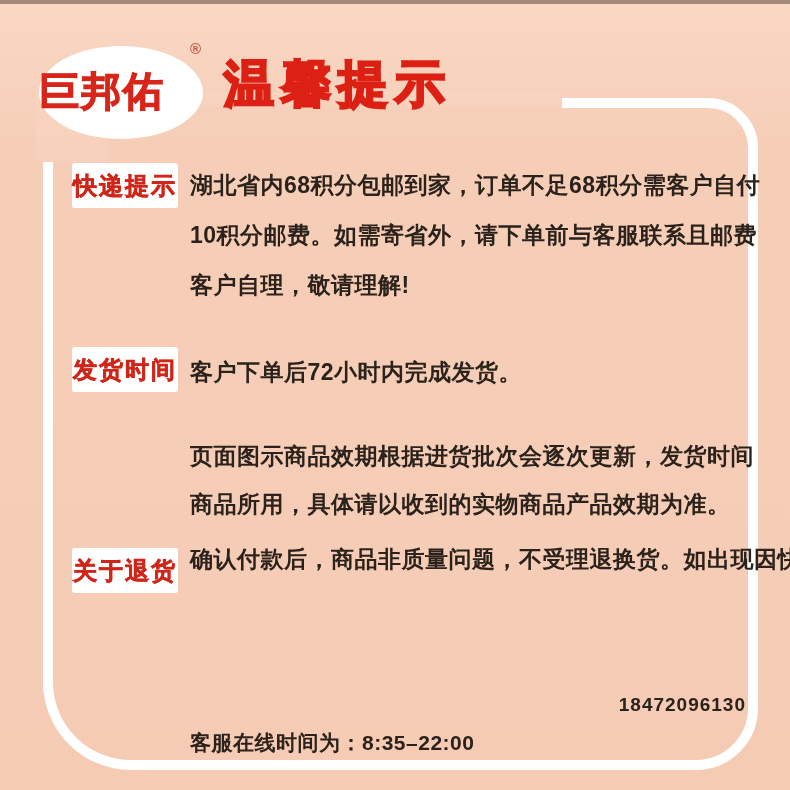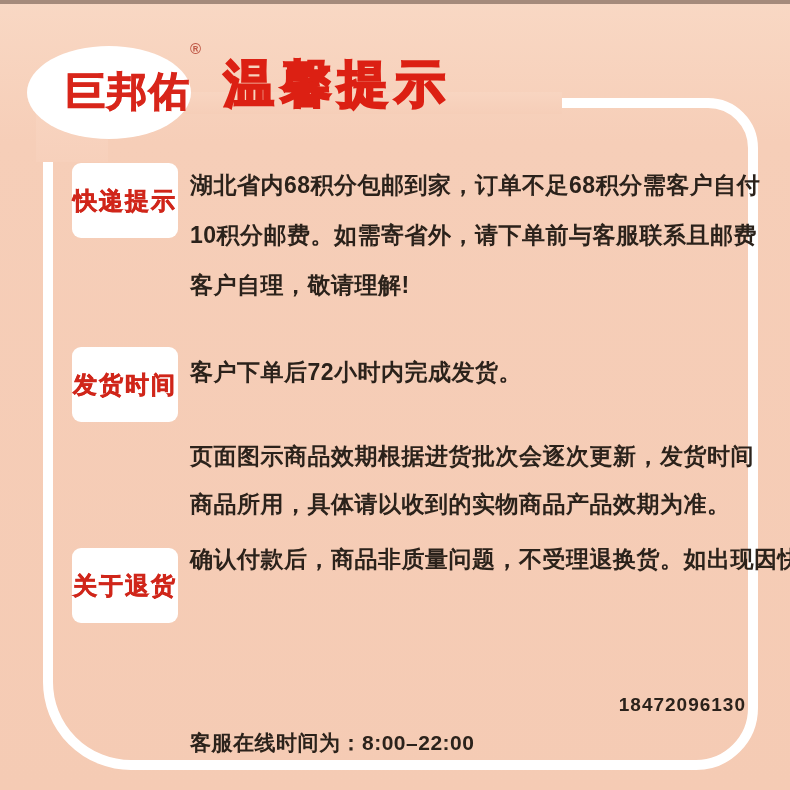--- a/index.html
+++ b/index.html
@@ -24,45 +24,45 @@
     border:10px solid #ffffff;
     border-radius:52px 50px 62px 88px;
   }
   
   .mask{position:absolute;background:#f6ceb8;}
   .mask-top{left:50px;top:92px;width:512px;height:22px;background:linear-gradient(180deg,#f8d5c1,#f6ceb8);}
   .mask-corner{left:36px;top:92px;width:72px;height:70px;background:linear-gradient(180deg,#f8d5c1,#f7d0bb);}
   
   .logo{position:absolute;left:27px;top:42px;width:172px;height:98px;}
   .logo-ellipse{
-    position:absolute;left:0;top:4px;width:164px;height:93px;
+    position:absolute;left:12px;top:4px;width:164px;height:93px;
     background:#ffffff;border-radius:50%;
-    display:flex;align-items:center;justify-content:flex-end;
+    display:flex;align-items:center;justify-content:flex-start;
   }
   .logo-text{
     color:#d8251a;font-size:40px;font-weight:800;letter-spacing:2px;
     -webkit-text-stroke:1.2px #d8251a;
     transform:translateY(-1px);
   }
   .reg-mark{
     position:absolute;right:-2px;top:-2px;
     font-size:15px;color:#c05a48;font-weight:700;
   }
   
   .title{
     position:absolute;left:224px;top:36px;width:340px;height:96px;
     line-height:96px;text-align:left;
     color:#dc2013;font-size:50px;font-weight:800;letter-spacing:7px;
     -webkit-text-stroke:2.5px #dc2013;
     white-space:nowrap;
   }
   
   .label-box{
-    position:absolute;left:72px;width:106px;height:75px;
-    background:#ffffff;border-radius:9px;
+    position:absolute;left:72px;width:106px;height:45px;
+    background:#ffffff;border-radius:3px;
     display:flex;align-items:center;justify-content:center;
   }
   .label-box span{
     color:#d0261a;font-size:24px;font-weight:800;letter-spacing:2px;
     -webkit-text-stroke:0.6px #d0261a;
     white-space:nowrap;
   }
   
   .body-text{
     position:absolute;left:190px;width:556px;
@@ -118,16 +118,16 @@
 
   <div class="label-box" style="top:548px">
     <span>关于退货</span>
   </div>
   <div class="body-text lh48" style="top:535px">
     <div class="line">确认付款后，商品非质量问题，不受理退换货。如出现因快</div>
   </div>
 
   <div class="body-text contact" style="top:686px">
     <div class="line phone-line">18472096130</div>
-    <div class="line hours-line">客服在线时间为：8:00–22:00</div>
+    <div class="line hours-line">客服在线时间为：8:35–22:00</div>
   </div>
 
 </div>
 
 </body></html>

